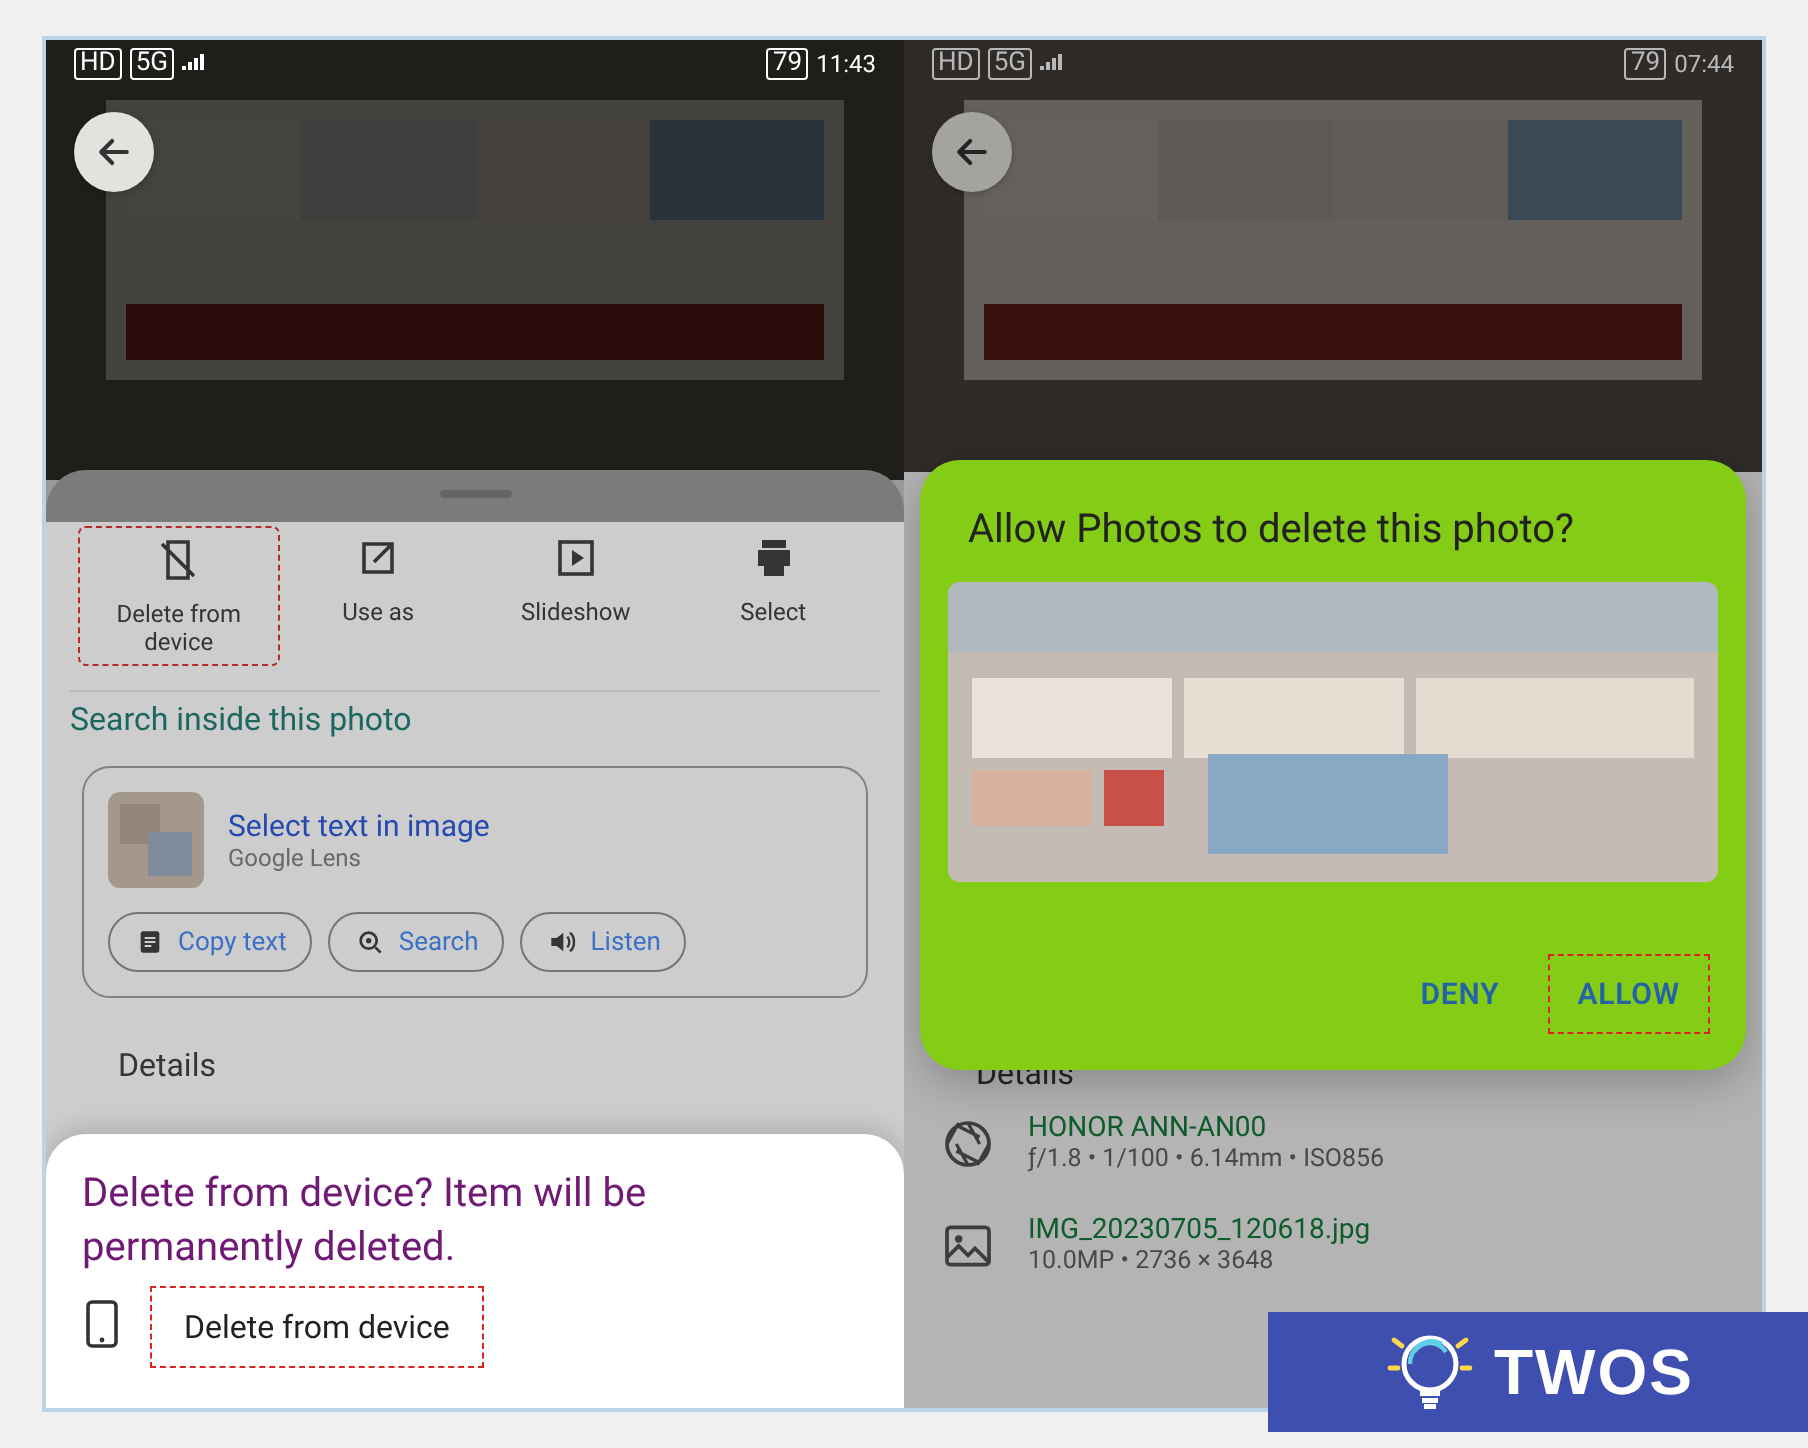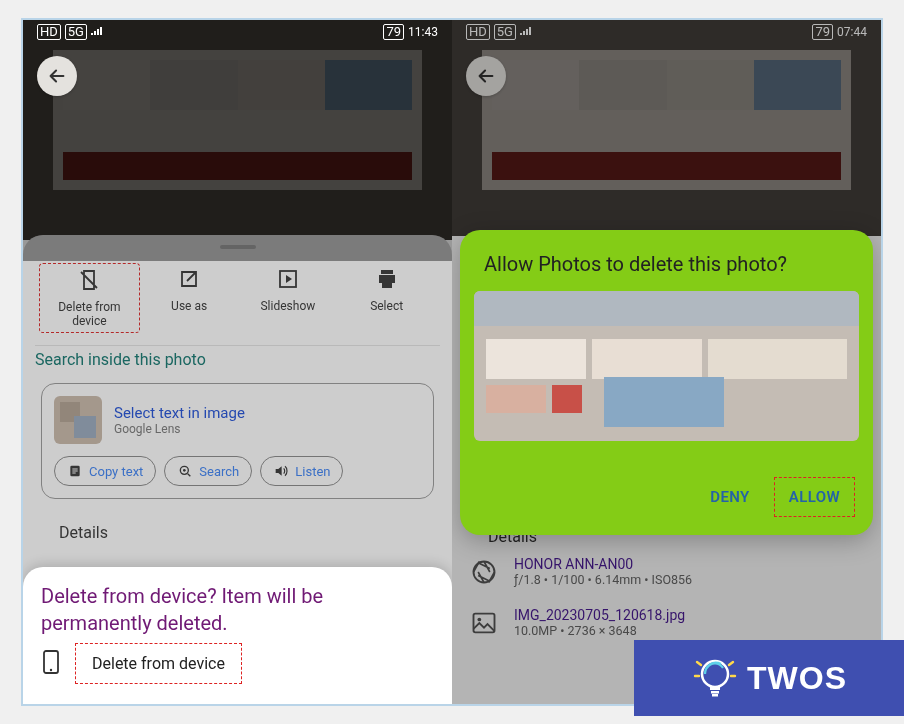--- a/index.html
+++ b/index.html
@@ -132,21 +132,21 @@
 
 
 .partial-sheet {
   position: absolute; left: 0; right: 0; top: 216px; bottom: 0;
   background: #fafafa; z-index: 9;
 }
 .partial-actions { display:flex; padding: 20px 6px 12px; border-bottom: 1px solid #e4e4e4; margin: 0 12px; }
 .partial-actions .aitem { width: 66px; text-align: center; font-size: 12px; color: #666; }
 .detail-item { display: flex; gap: 16px; padding: 10px 18px; align-items: center; }
 .detail-icon { width: 28px; height: 28px; display:flex; align-items:center; justify-content:center; color: #555; }
-.detail-txt .l1 { font-size: 14px; color: #4c1d95; }
+.detail-txt .l1 { font-size: 14px; color: #15803d; }
 .detail-txt .l2 { font-size: 12.5px; color: #666; }
 .dialog {
   position: absolute; left: 8px; right: 8px; top: 210px;
   background: #84cc16; border-radius: 20px; z-index: 40;
   box-shadow: 0 6px 24px rgba(0,0,0,0.25);
   padding-bottom: 14px;
 }
 .dialog-title { font-size: 20px; padding: 22px 24px 14px; color: #222; line-height: 1.25; }
 .dialog-img {
   margin: 0 14px; height: 150px; border-radius: 6px; overflow: hidden; position: relative;
@@ -166,21 +166,21 @@
 .dim-overlay {
   position: absolute; inset: 0; background: rgba(0,0,0,0.28); z-index: 35;
 }
 .dim-overlay-left {
   position: absolute; left:0; right:0; top:0; height: 241px; background: rgba(0,0,0,0.4); z-index: 11;
 }
 .sheet-dim-mask { position: absolute; left:0; right:0; top:0; height:580px; background:rgba(60,60,60,.26); z-index:12; pointer-events:none; border-top-left-radius:20px; border-top-right-radius:20px; }
 
 .twos-logo {
   position: absolute; right: 0; bottom: 8px;
-  width: 270px; height: 76px;
+  width: 270px; height: 60px;
   background: #3f4fb0;
   display: flex; align-items: center; justify-content: center; gap: 8px;
   z-index: 100;
 }
 .twos-bulb { width: 48px; height: 48px; position: relative; }
 .twos-bulb svg { width:100%; height:100%; }
 .twos-text { color: #fff; font-size: 32px; font-weight: 700; letter-spacing: 1px; font-family: Arial, sans-serif; }
 </style>
 </head>
 <body>

